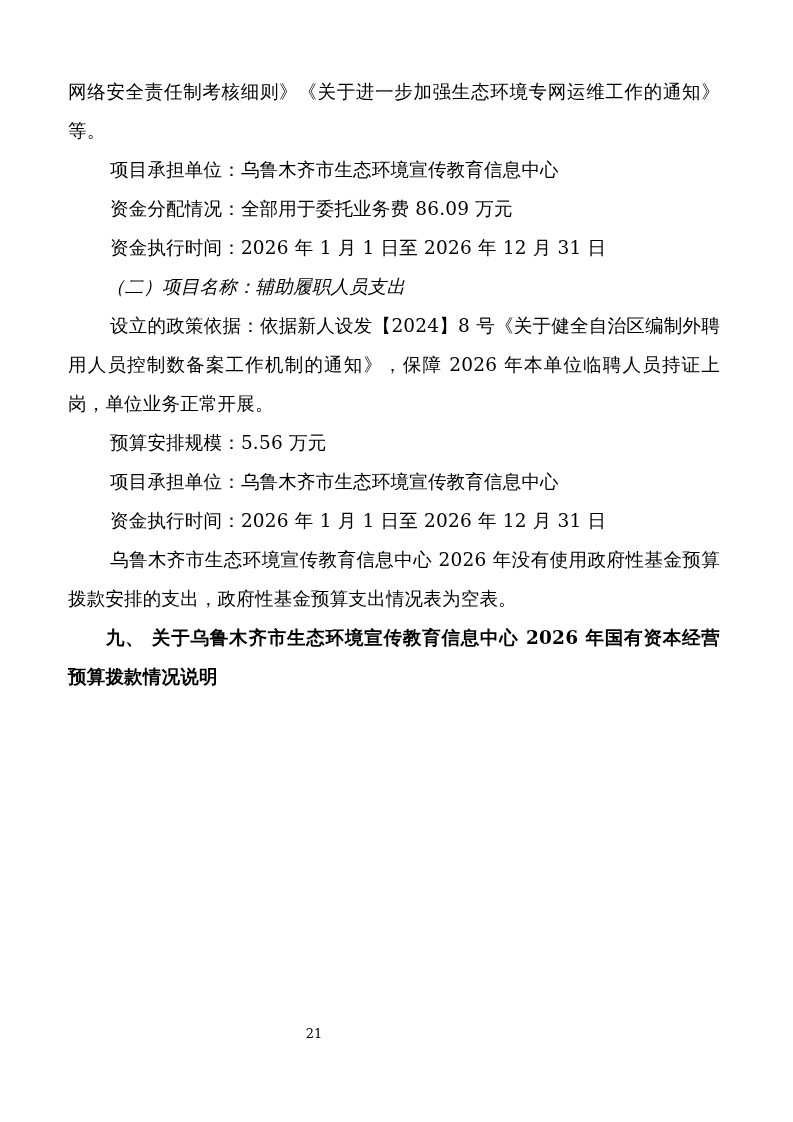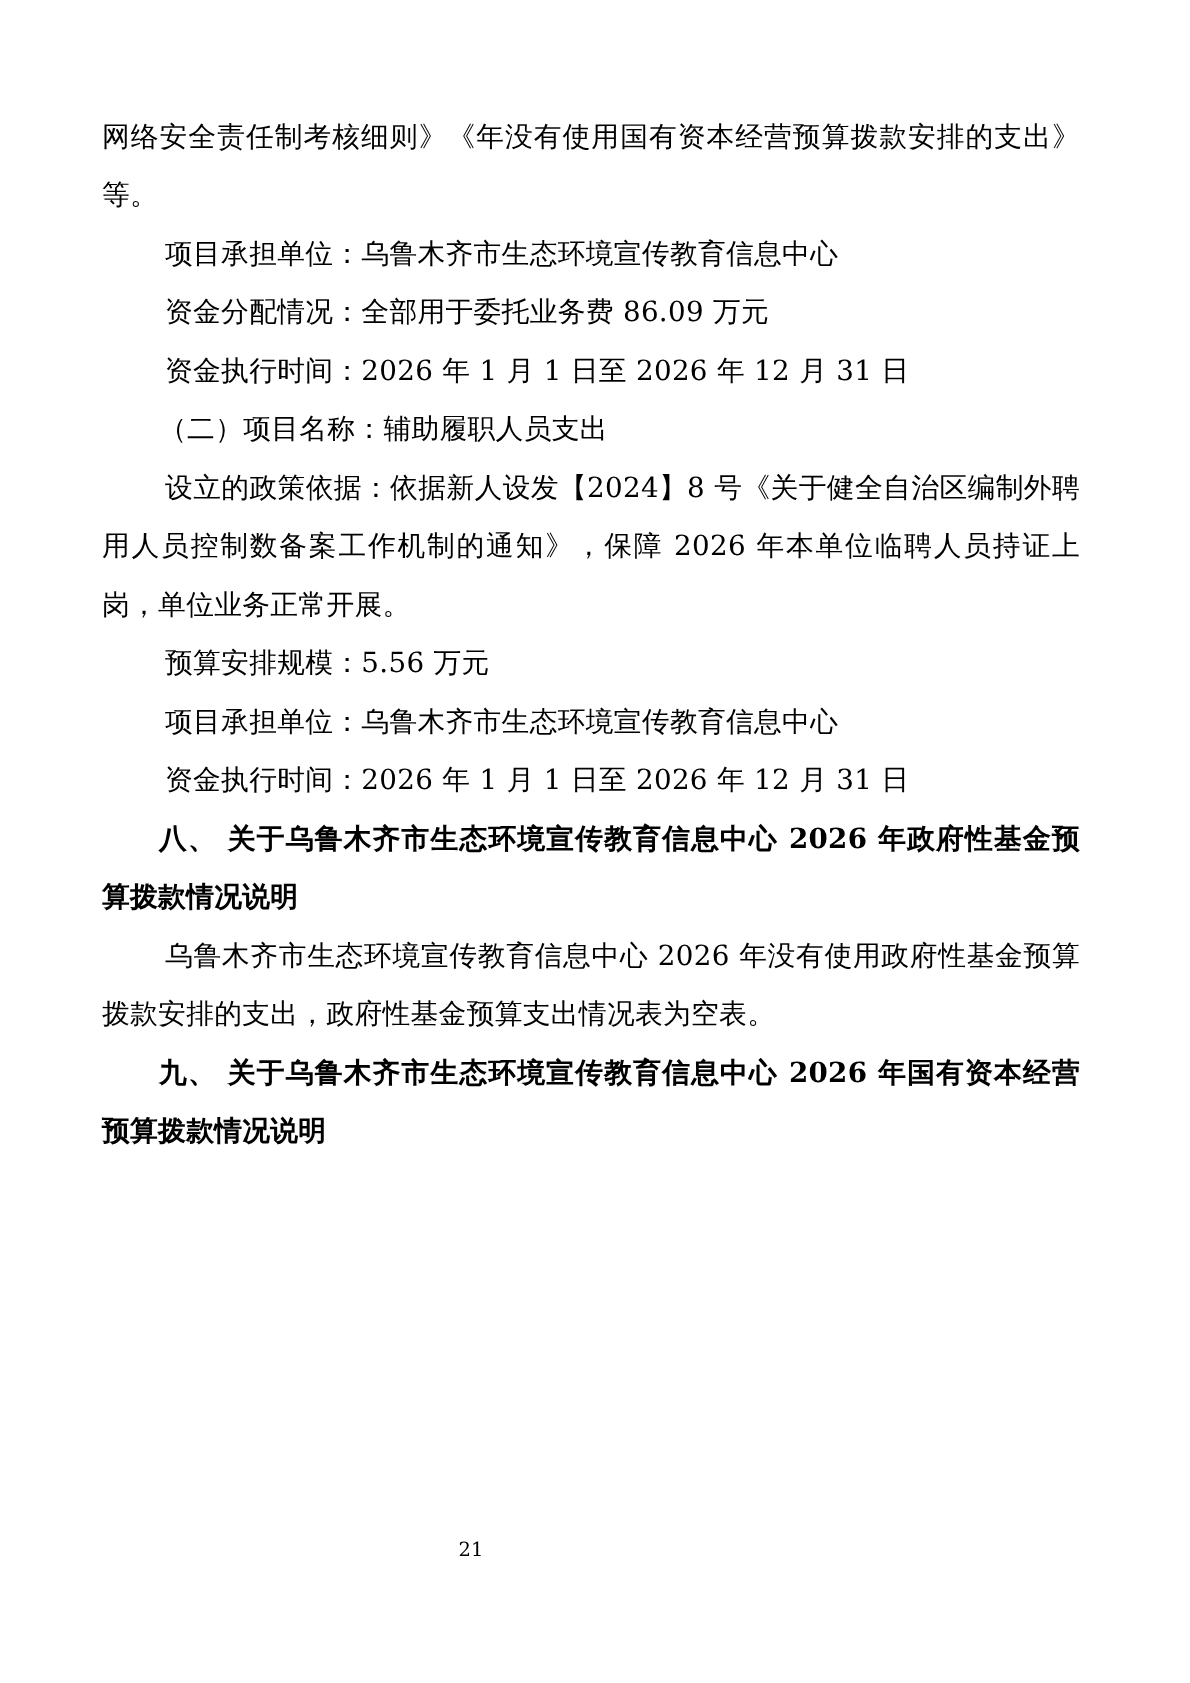--- a/index.html
+++ b/index.html
@@ -34,20 +34,21 @@
     text-align: justify;
     text-justify: inter-ideograph;
     margin: 0;
     letter-spacing: 0.2px;
   }
   .indent2 {
     text-indent: 42px;
   }
   .indent-small {
     text-indent: 38px;
+    font-style: italic;
   }
   .heading {
     font-size: 18.5px;
     line-height: 39px;
     font-weight: bold;
     text-align: justify;
     text-justify: inter-ideograph;
     margin: 0;
     text-indent: 38px;
     letter-spacing: 0.2px;
@@ -67,41 +68,40 @@
   .block {
     margin-bottom: 0;
   }
 </style>
 </head>
 <body>
 
 <div class="page">
   <div class="content">
 
-    <p class="para no-indent block">网络安全责任制考核细则》《年没有使用国有资本经营预算拨款安排的支出》等。</p>
+    <p class="para no-indent block">网络安全责任制考核细则》《关于进一步加强生态环境专网运维工作的通知》等。</p>
 
 
     <p class="para indent2 block">项目承担单位：乌鲁木齐市生态环境宣传教育信息中心</p>
 
     <p class="para indent2 block">资金分配情况：全部用于委托业务费 86.09 万元</p>
 
     <p class="para indent2 block">资金执行时间：2026 年 1 月 1 日至 2026 年 12 月 31 日</p>
 
     <p class="para indent-small block">（二）项目名称：辅助履职人员支出</p>
 
     <p class="para indent2 block">设立的政策依据：依据新人设发【2024】8 号《关于健全自治区编制外聘用人员控制数备案工作机制的通知》，保障 2026 年本单位临聘人员持证上岗，单位业务正常开展。</p>
 
     <p class="para indent2 block">预算安排规模：5.56 万元</p>
 
     <p class="para indent2 block">项目承担单位：乌鲁木齐市生态环境宣传教育信息中心</p>
 
 
     <p class="para indent2 block">资金执行时间：2026 年 1 月 1 日至 2026 年 12 月 31 日</p>
 
-    <p class="heading block">八、 关于乌鲁木齐市生态环境宣传教育信息中心 2026 年政府性基金预算拨款情况说明</p>
 
     <p class="para indent2 block">乌鲁木齐市生态环境宣传教育信息中心 2026 年没有使用政府性基金预算拨款安排的支出，政府性基金预算支出情况表为空表。</p>
 
     <p class="heading block">九、 关于乌鲁木齐市生态环境宣传教育信息中心 2026 年国有资本经营预算拨款情况说明</p>
 
 
   </div>
 
   <div class="page-number">21</div>
 </div>

